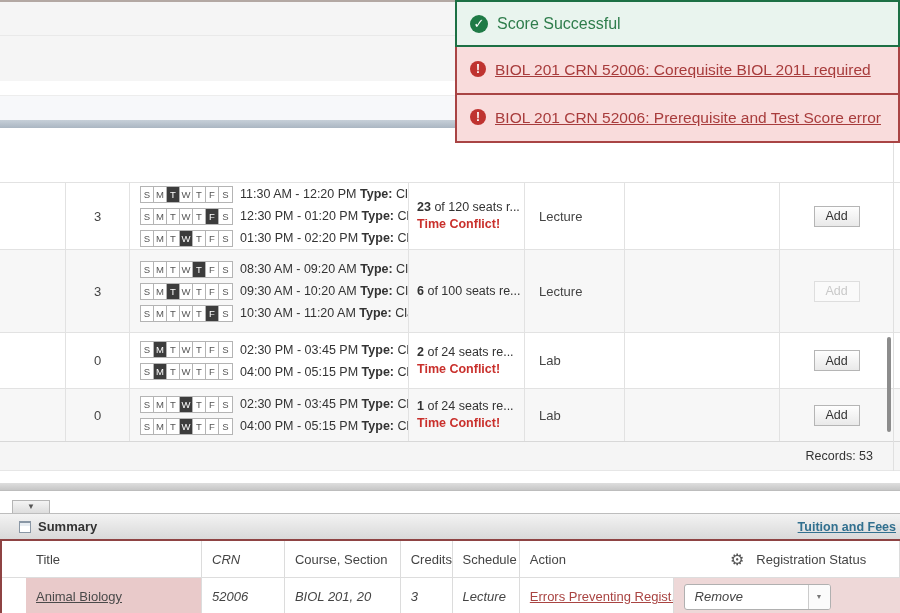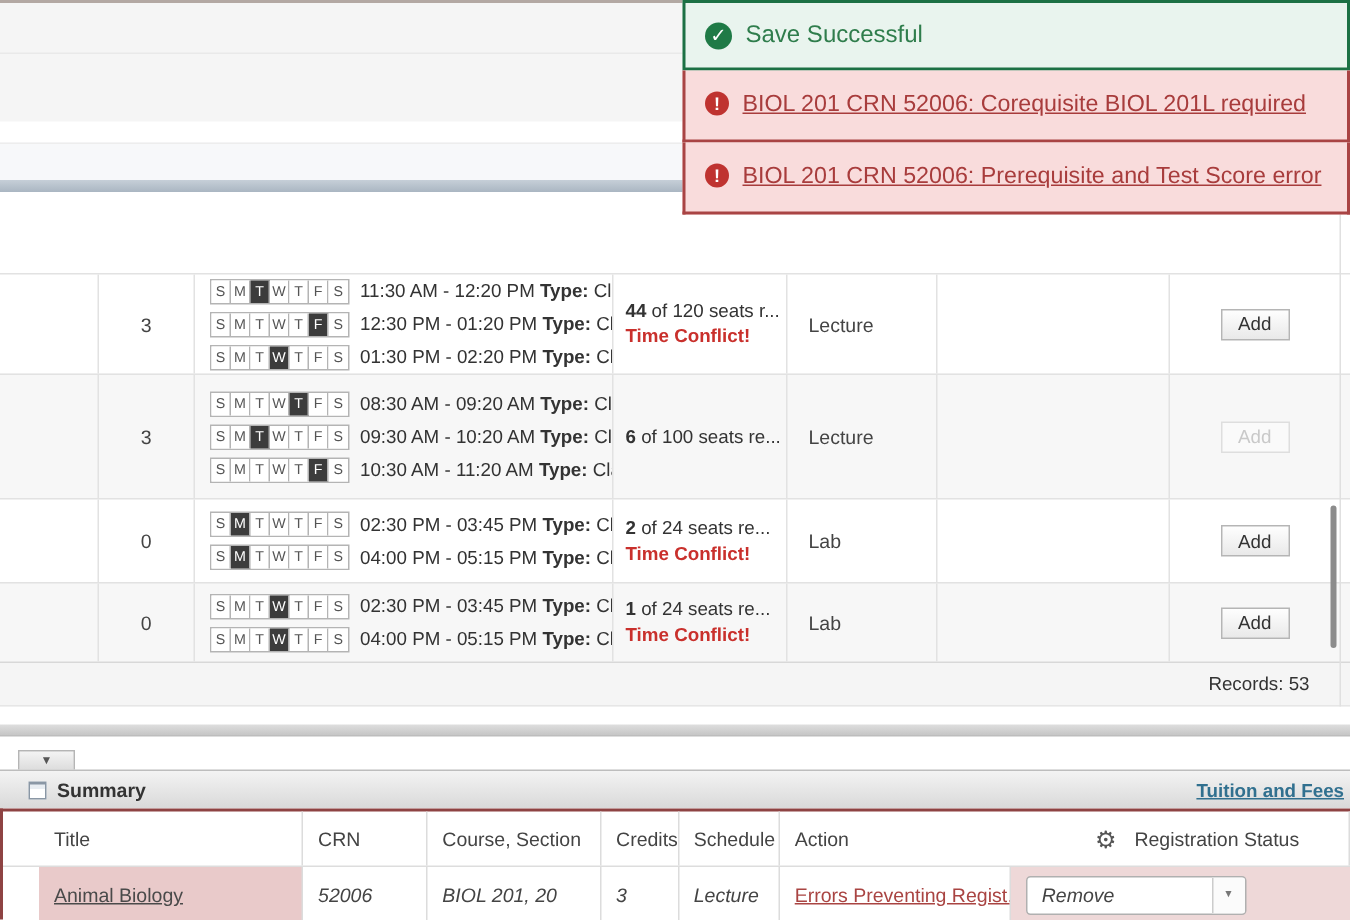--- a/index.html
+++ b/index.html
@@ -81,21 +81,21 @@
 
   #sumtable { left:0; top:539px; width:900px; height:74px; border-top:2px solid #8e4343;
               border-left:2px solid #8e4343; background:#fff; }
   .srow { display:flex; }
   .shead { height:36px; }
   .shead .scell { display:flex; align-items:center; font-size:13px; color:#444; }
   .sdata { height:38px; border-top:1px solid #ddd; }
   .sdata .scell { display:flex; align-items:center; font-size:13px; color:#444; }
   .scell { padding-left:10px; border-right:1px solid #dcdcdc; overflow:hidden;
            white-space:nowrap; position:relative; }
-  .w-title{width:181px;margin-left:24px;} .w-crn{width:85px;} .w-course{width:119px;} .w-credits{width:53px;}
+  .w-title{width:181px;margin-left:24px;} .w-crn{width:85px;font-style:italic;} .w-course{width:119px;} .w-credits{width:53px;}
   .w-stype{width:69px;} .w-status{width:158px;} .w-action{width:233px; border-right:none;}
   .pinkcell { background:#e9caca; }
   .pinkcell2 { background:#eed8d8; }
   .ital { font-style:italic; }
   #titlelink { color:#4a4a4a; text-decoration:underline; font-size:13px; }
   #statuslink { color:#a94442; text-decoration:underline; font-size:13px; }
   .gear { position:absolute; right:2px; top:9px; font-size:16px; color:#555; cursor:pointer; }
   .combobox { display:flex; width:147px; height:26px; border:1px solid #b0b0b0;
               border-radius:3px; background:#fff; overflow:hidden; cursor:pointer;justify-content:space-between; }
   .combobox .val { flex:1; font-size:13px; font-style:italic; color:#444;
@@ -151,21 +151,21 @@
               <span class="daycell">T</span>
               <span class="daycell on">W</span>
               <span class="daycell">T</span>
               <span class="daycell">F</span>
               <span class="daycell">S</span>
             </span>
             <span class="meettext">01:30 PM - 02:20 PM <b>Type:</b> Cla</span>
           </div>
         </div>
         <div class="rcell c-seats">
-          <div class="seatsline"><b>44</b> of 120 seats r...</div>
+          <div class="seatsline"><b>23</b> of 120 seats r...</div>
           <div class="conflict">Time Conflict!</div>
         </div>
         <div class="rcell c-type">Lecture</div>
         <div class="rcell c-empty"></div>
         <div class="rcell c-add">
           <button class="addbtn">Add</button>
         </div>
       </div>
       <div class="rrow zebra" style="height: 83px;">
         <div class="rcell c-hidden"></div>
@@ -299,21 +299,21 @@
   <div id="rfooter">
     <span>Records: 53</span>
   </div>
 </div>
 <div class="abs" id="tblright"></div>
 <div class="abs" id="vscroll"></div>
 
 <div class="abs" id="notif">
   <div id="notif-success">
     <span class="okicon">✓</span>
-    <span class="ntext">Save Successful</span>
+    <span class="ntext">Score Successful</span>
   </div>
   <div id="errors-host">
       <div class="notif-error">
         <span class="bangicon">!</span>
         <a href="#">BIOL 201 CRN 52006: Corequisite BIOL 201L required</a>
       </div>
       <div class="notif-error">
         <span class="bangicon">!</span>
         <a href="#">BIOL 201 CRN 52006: Prerequisite and Test Score error</a>
       </div>

